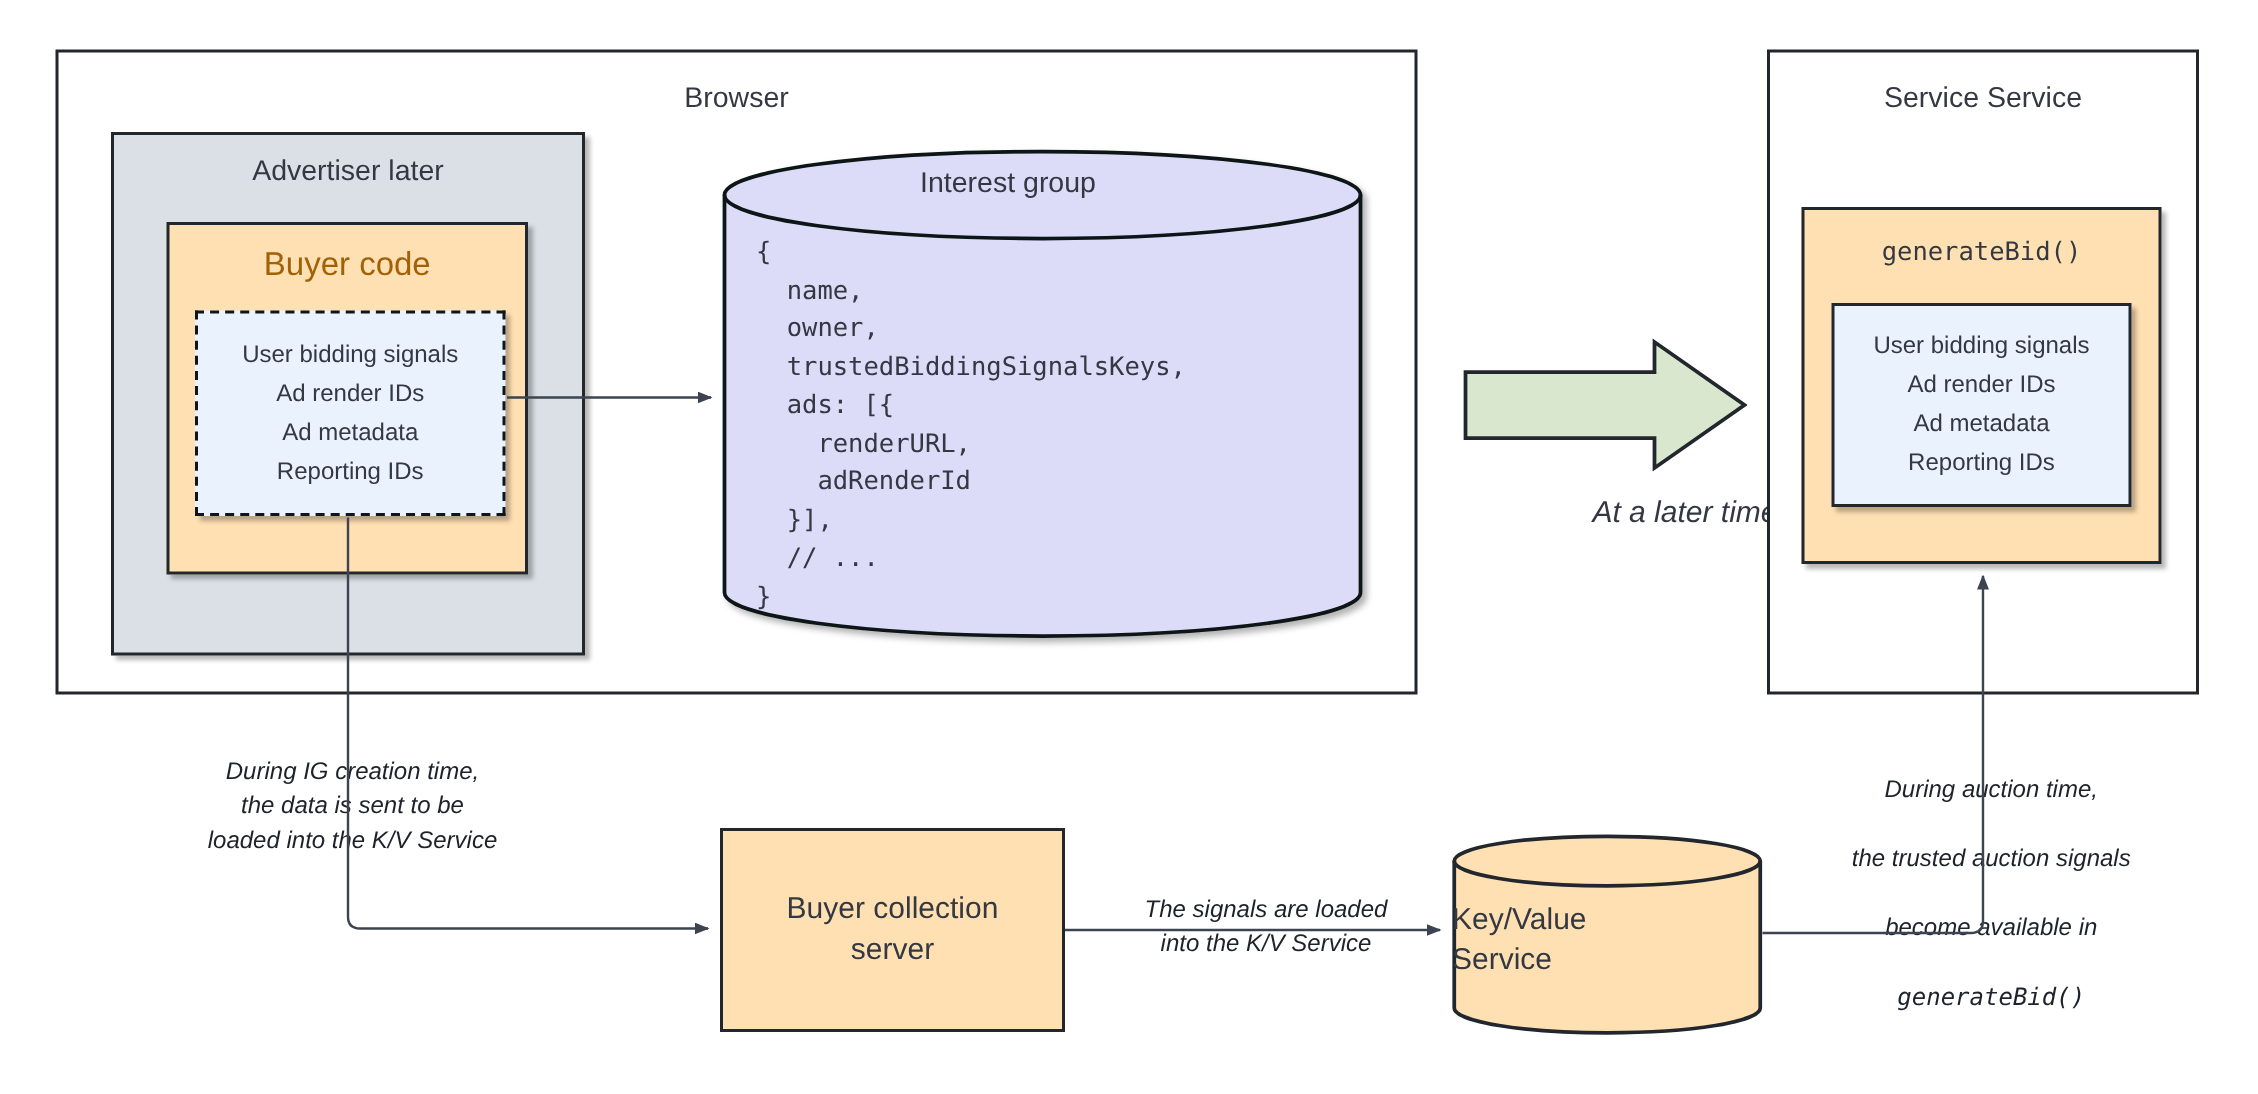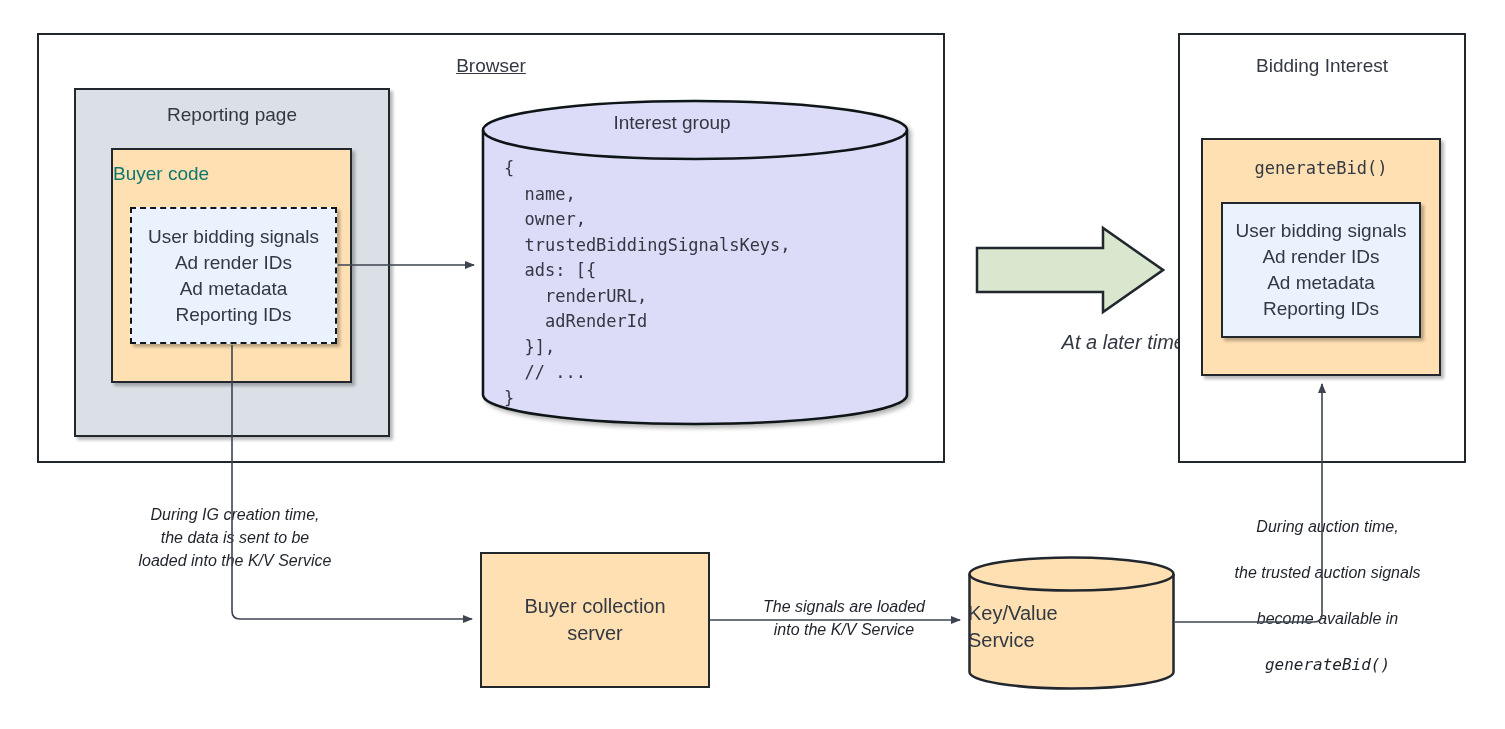--- a/index.html
+++ b/index.html
@@ -33,54 +33,54 @@
     background: #ffffff;
   }
   .container-title {
     position: absolute;
     left: 0; right: 0;
     text-align: center;
     font-size: 19px;
     line-height: 22px;
     color: #333842;
   }
-  #browser-title { top: 20px; text-decoration: underline; }
+  #browser-title { top: 20px; }
   #bidding-title { top: 20px; }
 
   
   #advertiser-page {
     left: 74px; top: 88px; width: 316px; height: 349px;
     background: #dae0e6;
     box-shadow: 3px 3px 3px rgba(0,0,0,0.28);
   }
   #advertiser-page-title {
     position: absolute; left: 0; right: 0; top: 14px;
     text-align: center; font-size: 19px; color: #333842;
   }
   
   #buyer-code {
     left: 111px; top: 148px; width: 241px; height: 235px;
     background: #ffe0b2;
     box-shadow: 3px 3px 3px rgba(0,0,0,0.28);
   }
   #buyer-code-title {
     position: absolute; left: 0; right: 0; top: 13px;
-    font-size: 19px; color: #0f766e;
+    text-align: center; font-size: 22px; color: #a16207;
   }
   
   #buyer-signals {
     left: 130px; top: 207px; width: 207px; height: 137px;
     background: #eaf2fd;
     border: 2px dashed #111418;
     box-shadow: 3px 3px 3px rgba(0,0,0,0.28);
     display: flex; flex-direction: column;
     align-items: center; justify-content: center;
   }
   .signal-line {
-    font-size: 19px;
+    font-size: 16px;
     line-height: 26px;
     color: #333842;
     text-align: center;
     white-space: nowrap;
   }
   
   #interest-group {
     position: absolute;
     left: 482px; top: 100px; width: 380px; height: 325px;
   }
@@ -191,21 +191,21 @@
 </head>
 <body>
 
 <div id="canvas">
 
   <div class="box" id="browser-container">
     <div class="container-title" id="browser-title">Browser</div>
   </div>
 
   <div class="box" id="advertiser-page">
-    <div id="advertiser-page-title">Reporting page</div>
+    <div id="advertiser-page-title">Advertiser later</div>
   </div>
 
   <div class="box" id="buyer-code">
     <div id="buyer-code-title">Buyer code</div>
   </div>
 
   <div class="box" id="buyer-signals">
     <div class="signal-line">User bidding signals</div>
     <div class="signal-line">Ad render IDs</div>
     <div class="signal-line">Ad metadata</div>
@@ -238,21 +238,21 @@
   </div>
 
   <div id="later-arrow">
     <svg width="190" height="90" viewBox="0 0 190 90">
       <path d="M2,23 L128,23 L128,3 L188,45 L128,87 L128,67 L2,67 Z" fill="#d9e7ce" stroke="#22272e" stroke-width="2.5" stroke-linejoin="miter"></path>
     </svg>
   </div>
   <div id="later-arrow-label">At a later time</div>
 
   <div class="box" id="bidding-service-container">
-    <div class="container-title" id="bidding-title">Bidding Interest</div>
+    <div class="container-title" id="bidding-title">Service Service</div>
   </div>
 
   <div class="box" id="generate-bid-box">
     <div id="generate-bid-title">generateBid()</div>
   </div>
 
   <div class="box" id="bidding-signals">
     <div class="signal-line">User bidding signals</div>
     <div class="signal-line">Ad render IDs</div>
     <div class="signal-line">Ad metadata</div>

